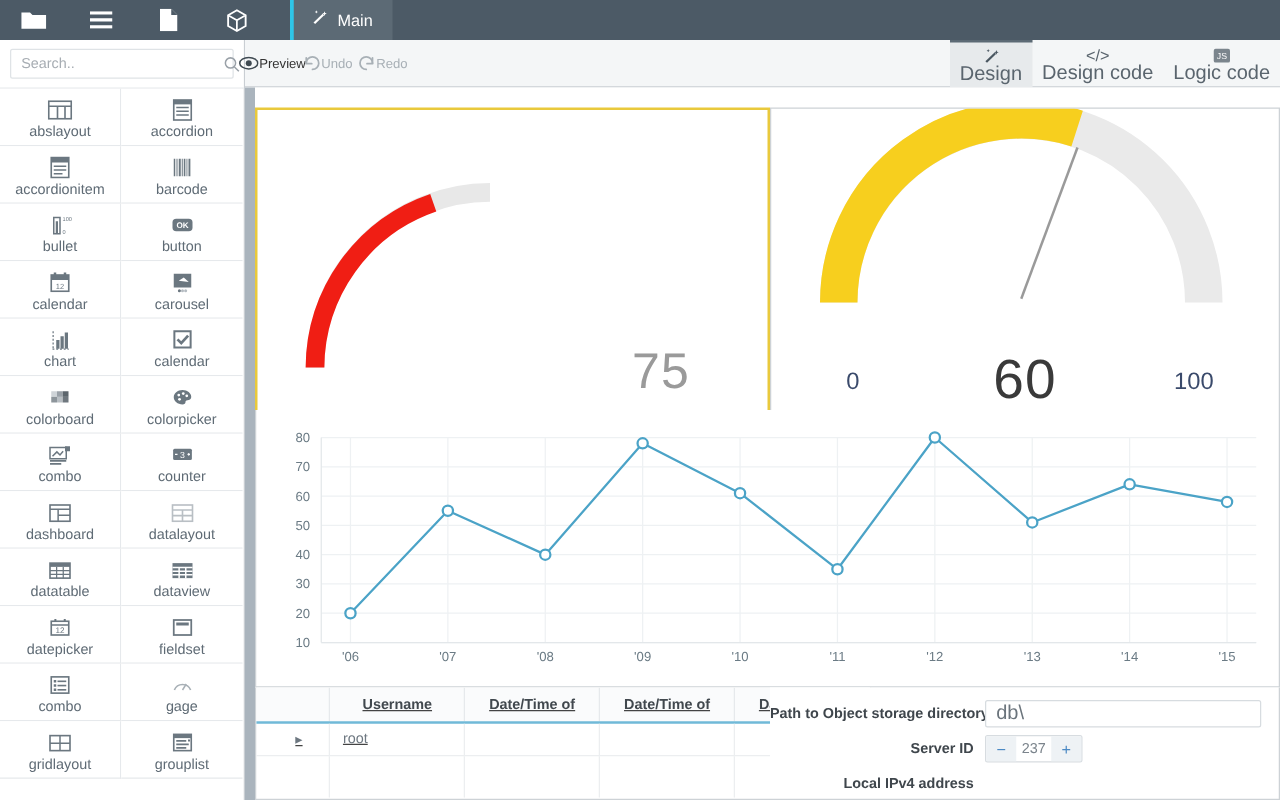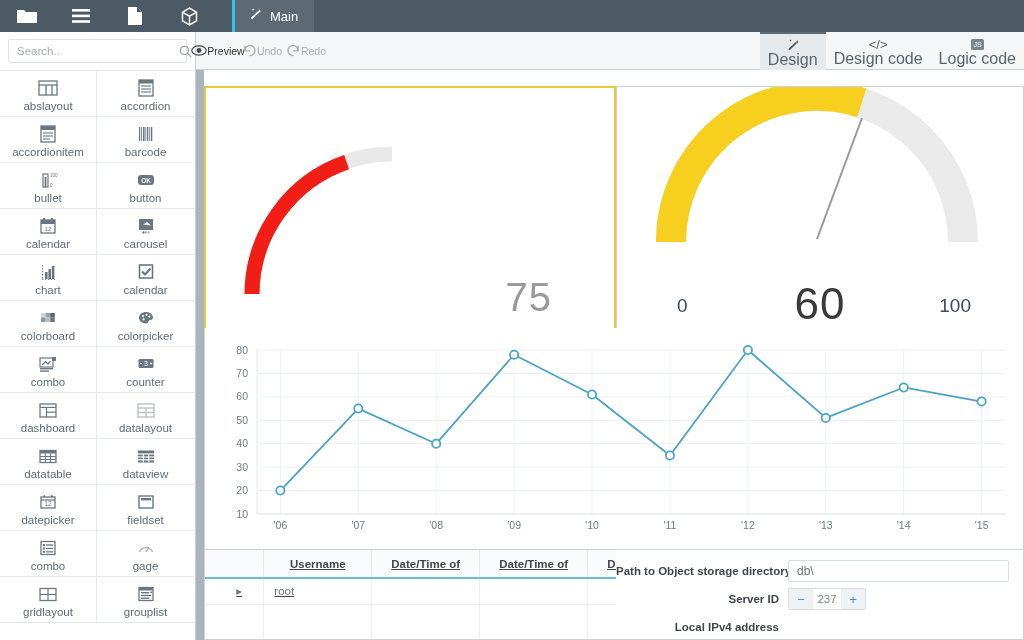--- a/index.html
+++ b/index.html
@@ -141,21 +141,21 @@
     border:1px solid #cdd2d6; border-top:none; border-left:none;
     padding:10px 14px 0 0; overflow:hidden;
   }
   .frow { display:flex; align-items:center; margin-bottom:6px; height:22px; }
   .flabel {
     width:172px; text-align:right; padding-right:9px; font-size:11.5px;
     font-weight:bold; color:#3f464c; white-space:nowrap;
   }
   .finput {
     flex:1; height:22px; border:1px solid #d7dce0; border-radius:2px;
-    display:flex; align-items:center; padding:0 8px; font-size:12px; color:#6b747c;
+    display:flex; align-items:center; padding:0 8px; font-size:16px; color:#6b747c;
     background:#fff;
   }
   .stepper { display:flex; align-items:stretch; height:22px; border:1px solid #d7dce0; border-radius:2px; width:78px; }
   .stepper .sbtn {
     width:24px; display:flex; align-items:center; justify-content:center;
     background:#eef2f5; color:#4b89c4; font-size:13px; cursor:pointer;
   }
   .stepper .sval { flex:1; display:flex; align-items:center; justify-content:center; font-size:11.5px; color:#7b848c; }
 </style>
 </head>

